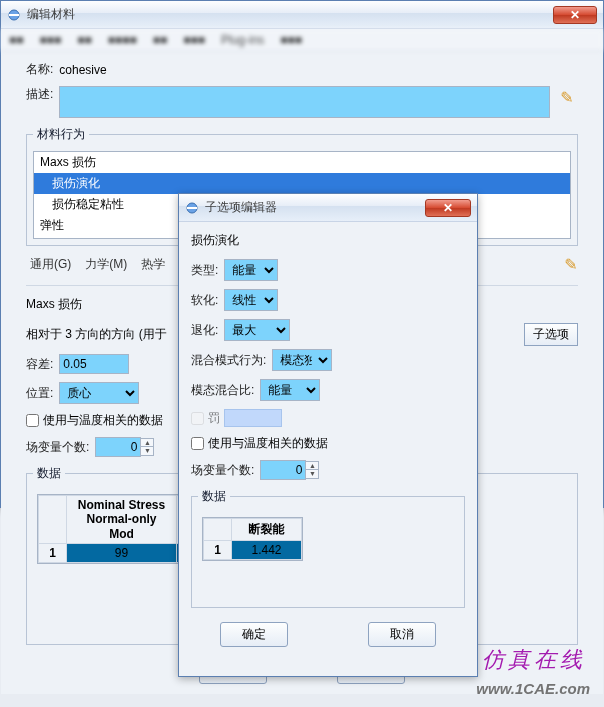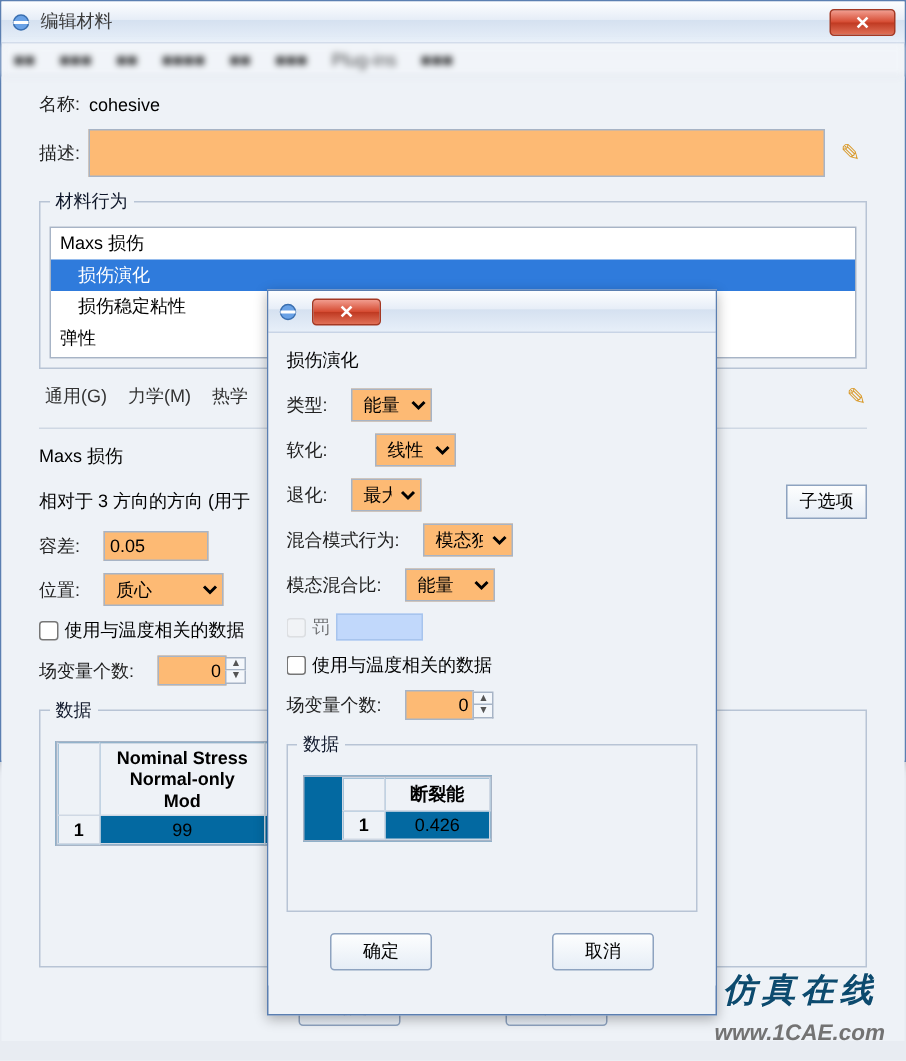--- a/index.html
+++ b/index.html
@@ -40,39 +40,39 @@
   .menubar {
     height:22px;display:flex;align-items:center;padding:0 8px;gap:16px;
     background:#f3f6fa;border-bottom:1px solid #d0d8e3;
     filter:blur(2px);opacity:.7;
   }
   .client{ padding:10px 25px; background:#eef2f7;}
   .row{display:flex;align-items:center;margin-bottom:8px;gap:6px;}
   .lbl{color:#222;}
   label.lbl{white-space:nowrap;}
   input[type=text], textarea, select{
-    border:1px solid #a7b4c6;background:#fdba74;font-size:12px;padding:2px 3px;
+    border:1px solid #a7b4c6;background:#7dd3fc;font-size:12px;padding:2px 3px;
     font-family:inherit;outline:none;
   }
   textarea{resize:none;}
   .pencil{width:22px;height:22px;display:flex;align-items:center;justify-content:center;cursor:pointer;color:#d99a2b;font-size:16px;}
   fieldset.group{
     border:1px solid #b8c4d5;margin:6px 0 8px;padding:8px 6px 6px;position:relative;
     background:#eef2f7;
   }
   fieldset.group>legend{padding:0 4px;color:#0f172a;font-size:12px;}
   .listbox{
     border:1px solid #a7b4c6;background:#fff;height:88px;overflow:auto;
   }
   .listrow{padding:2px 6px;cursor:default;}
   .listrow.l2{padding-left:18px;}
   .listrow.sel{background:#2f7bdc;color:#fff;}
   .tabstrip{display:flex;gap:6px;margin:6px 0 10px;align-items:center;}
   .tabitem{padding:2px 4px;color:#333;}
-  .fieldline{display:flex;align-items:center;gap:16px;margin-bottom:8px;}
+  .fieldline{display:flex;align-items:center;gap:6px;margin-bottom:8px;}
   .chk{display:flex;align-items:center;gap:4px;margin-bottom:8px;}
   .chk input{width:13px;height:13px;}
   .spin{display:flex;align-items:center;}
   .spin input{width:46px;text-align:right;}
   .spin .btns{display:flex;flex-direction:column;margin-left:-1px;}
   .spin .btns div{width:14px;height:9px;border:1px solid #a7b4c6;background:#f4f7fb;font-size:7px;line-height:7px;text-align:center;cursor:pointer;color:#555;}
   .spin .btns div+div{border-top:none;}
   .minitbl{border:1px solid #a7b4c6;background:#0369a1;display:inline-block;font-size:12px;}
   .minitbl table{border-collapse:collapse;}
   .minitbl th,.minitbl td{border:1px solid #cfd8e4;padding:2px 8px;text-align:center;}
@@ -82,21 +82,21 @@
   .btn{
     min-width:68px;padding:3px 14px;border:1px solid #8ea3c0;border-radius:3px;
     background:linear-gradient(#fdfefe,#e6edf6);cursor:pointer;text-align:center;
   }
   .side-btn{
     border:1px solid #8ea3c0;background:linear-gradient(#fdfefe,#e6edf6);
     padding:2px 8px;cursor:pointer;
   }
   .sel-hl{background:#9ec4ff;border:1px solid #6ea0e6;width:58px;height:18px;}
   .watermark-cn{
-    position:absolute;right:18px;bottom:32px;color:#0c4a6e;font-weight:bold;
+    position:absolute;right:18px;bottom:32px;color:#a21caf;font-weight:normal;
     font-style:italic;font-size:22px;letter-spacing:4px;text-shadow:0 0 1px #fff;
   }
   .watermark-url{
     position:absolute;right:14px;bottom:10px;color:#737373;font-size:15px;font-style:italic;font-weight:bold;
   }
   .faint-wm{
     position:absolute;left:290px;top:355px;color:#d6dae1;font-size:28px;font-weight:bold;letter-spacing:4px;pointer-events:none;
   }
 </style>
 </head>
@@ -127,21 +127,21 @@
       <span>■■■</span>
   </div>
 
   <div class="client">
 
     <div class="row">
       <label class="lbl">名称:</label>
       <span>cohesive</span>
     </div>
 
-    <div class="row" style="align-items:center;">
+    <div class="row" style="align-items:flex-start;">
       <label class="lbl">描述:</label>
       <textarea style="flex: 1 1 0%; height: 32px;"></textarea>
       <span class="pencil">
         <span>✎</span>
       </span>
     </div>
 
     <fieldset class="group">
       <legend>材料行为</legend>
       <div class="listbox" id="behavior-list">
@@ -233,39 +233,40 @@
 <div class="faint-wm">O M</div>
 
 <div class="window" style="left:178px;top:193px;width:300px;height:484px;">
   <div class="titlebar">
     <span class="app-icon">
       <svg width="14" height="14">
           <circle cx="7" cy="7" r="5" fill="#6aa2e6" stroke="#3a6fb0"></circle>
           <rect x="2" y="6" width="10" height="2" fill="#fff"></rect>
         </svg>
     </span>
+    <span class="title">子选项编辑器</span>
     <div class="win-btn win-close" style="width:46px;">
       <span>✕</span>
     </div>
   </div>
 
   <div class="client" style="padding:10px 12px;">
     <div style="margin-bottom:10px;">损伤演化</div>
 
     <div class="fieldline">
       <label class="lbl">类型:</label>
       <select style="width:54px;"><option>能量</option></select>
     </div>
     <div class="fieldline">
       <label class="lbl">软化:</label>
-      <select style="width:54px;margin-left:16px;"><option>线性</option></select>
+      <select style="width:54px;"><option>线性</option></select>
     </div>
     <div class="fieldline">
       <label class="lbl">退化:</label>
-      <select style="width:47px;"><option>最大</option></select>
+      <select style="width:66px;"><option>最大</option></select>
     </div>
     <div class="fieldline">
       <label class="lbl">混合模式行为:</label>
       <select style="width:60px;"><option>模态独立</option></select>
     </div>
     <div class="fieldline">
       <label class="lbl">模态混合比:</label>
       <select style="width:60px;"><option>能量</option></select>
     </div>
 
@@ -286,30 +287,30 @@
         <input type="text" value="0" style="">
         <div class="btns">
           <div>▲</div>
           <div>▼</div>
         </div>
       </div>
     </div>
 
     <fieldset class="group" style="height:120px;">
       <legend>数据</legend>
-      <div class="minitbl" style="margin:4px;padding-left:25px;">
+      <div class="minitbl" style="margin:4px;">
         <table>
           <tbody>
               <tr>
             <th class="idxcell"></th>
             <th style="min-width:70px;">断裂能</th>
           </tr>
           <tr>
             <td class="idxcell">1</td>
-            <td>0.426</td>
+            <td>1.442</td>
           </tr>
         </tbody>
           </table>
       </div>
     </fieldset>
 
     <div class="btnrow" style="gap:80px;">
       <div class="btn">确定</div>
       <div class="btn">取消</div>
     </div>

